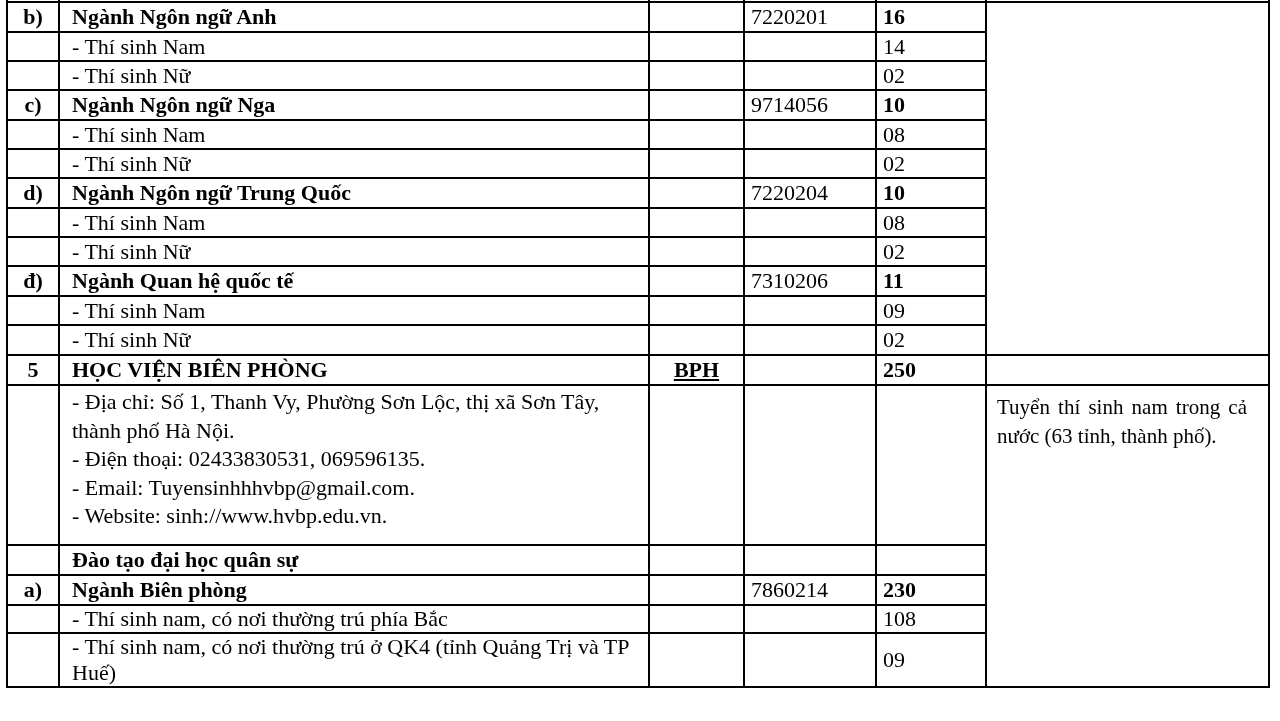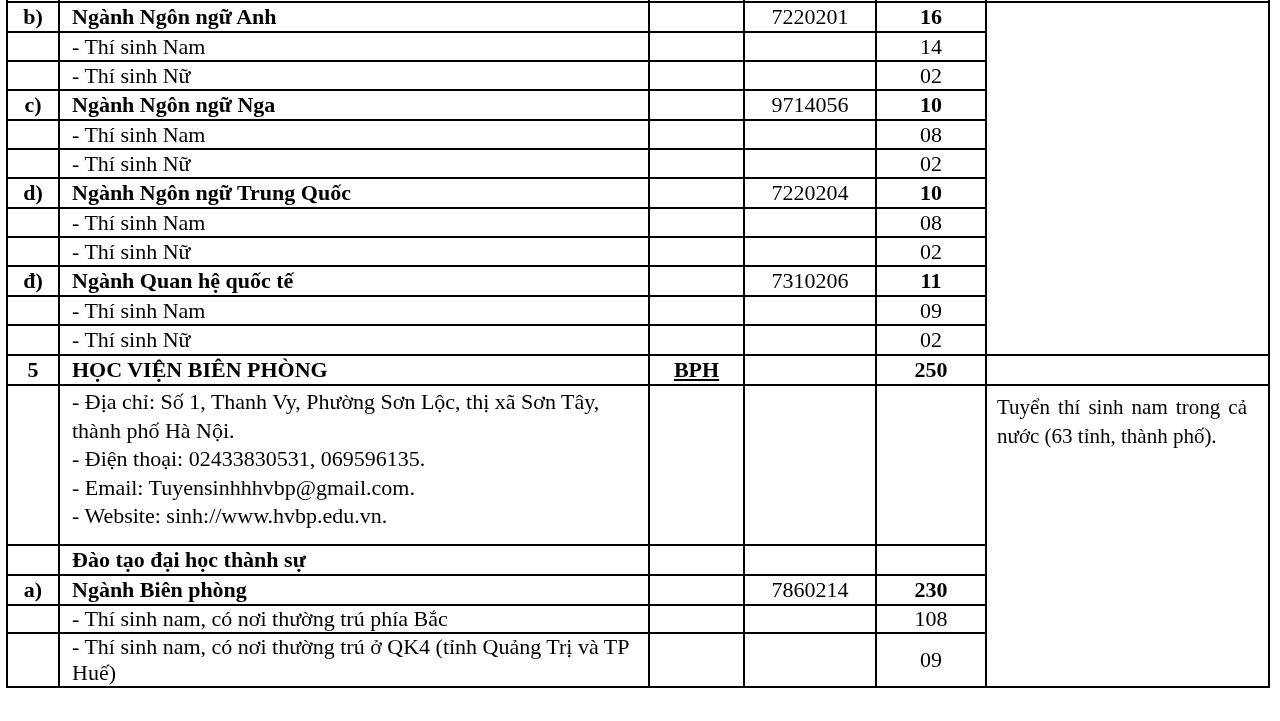--- a/index.html
+++ b/index.html
@@ -23,22 +23,22 @@
     padding:0 6px;
     font-size:22px;
     vertical-align:middle;
     overflow:hidden;
     word-wrap:break-word;
   }
   tr.r-partial td{border-top:none;}
   td.c-letter{text-align:center;font-weight:bold;padding:0 2px;}
   td.c-name{padding-left:12px;padding-right:6px;margin-left:40px;}
   td.c-bph{text-align:center;font-weight:bold;text-decoration:underline;}
-  td.c-code{text-align:center;}
-  td.c-qty{text-align:center;font-family:Liberation Serif, serif;}
+  td.c-code{text-align:left;}
+  td.c-qty{font-family:Liberation Serif, serif;}
   .bold{font-weight:bold;}
   td.c-note{
     vertical-align:top;
     text-align:justify;
     font-size:21px;
     padding:7px 21px 4px 10px;
     line-height:29px;
   }
   td.c-addr{
     vertical-align:top;
@@ -177,21 +177,21 @@
         <div>- Website: sinh://www.hvbp.edu.vn.</div>
       </td>
       <td class="c-bph"></td>
       <td class="c-code"></td>
       <td class="c-qty"></td>
       <td class="c-note" rowspan="5">Tuyển thí sinh nam trong cả nước (63 tỉnh, thành phố).</td>
     </tr>
 
     <tr style="height:30px">
       <td class="c-letter"></td>
-      <td class="c-name bold">Đào tạo đại học thành sự</td>
+      <td class="c-name bold">Đào tạo đại học quân sự</td>
       <td class="c-bph"></td>
       <td class="c-code"></td>
       <td class="c-qty"></td>
     </tr>
 
     <tr style="height:30px">
       <td class="c-letter">a)</td>
       <td class="c-name bold">Ngành Biên phòng</td>
       <td class="c-bph"></td>
       <td class="c-code">7860214</td>

